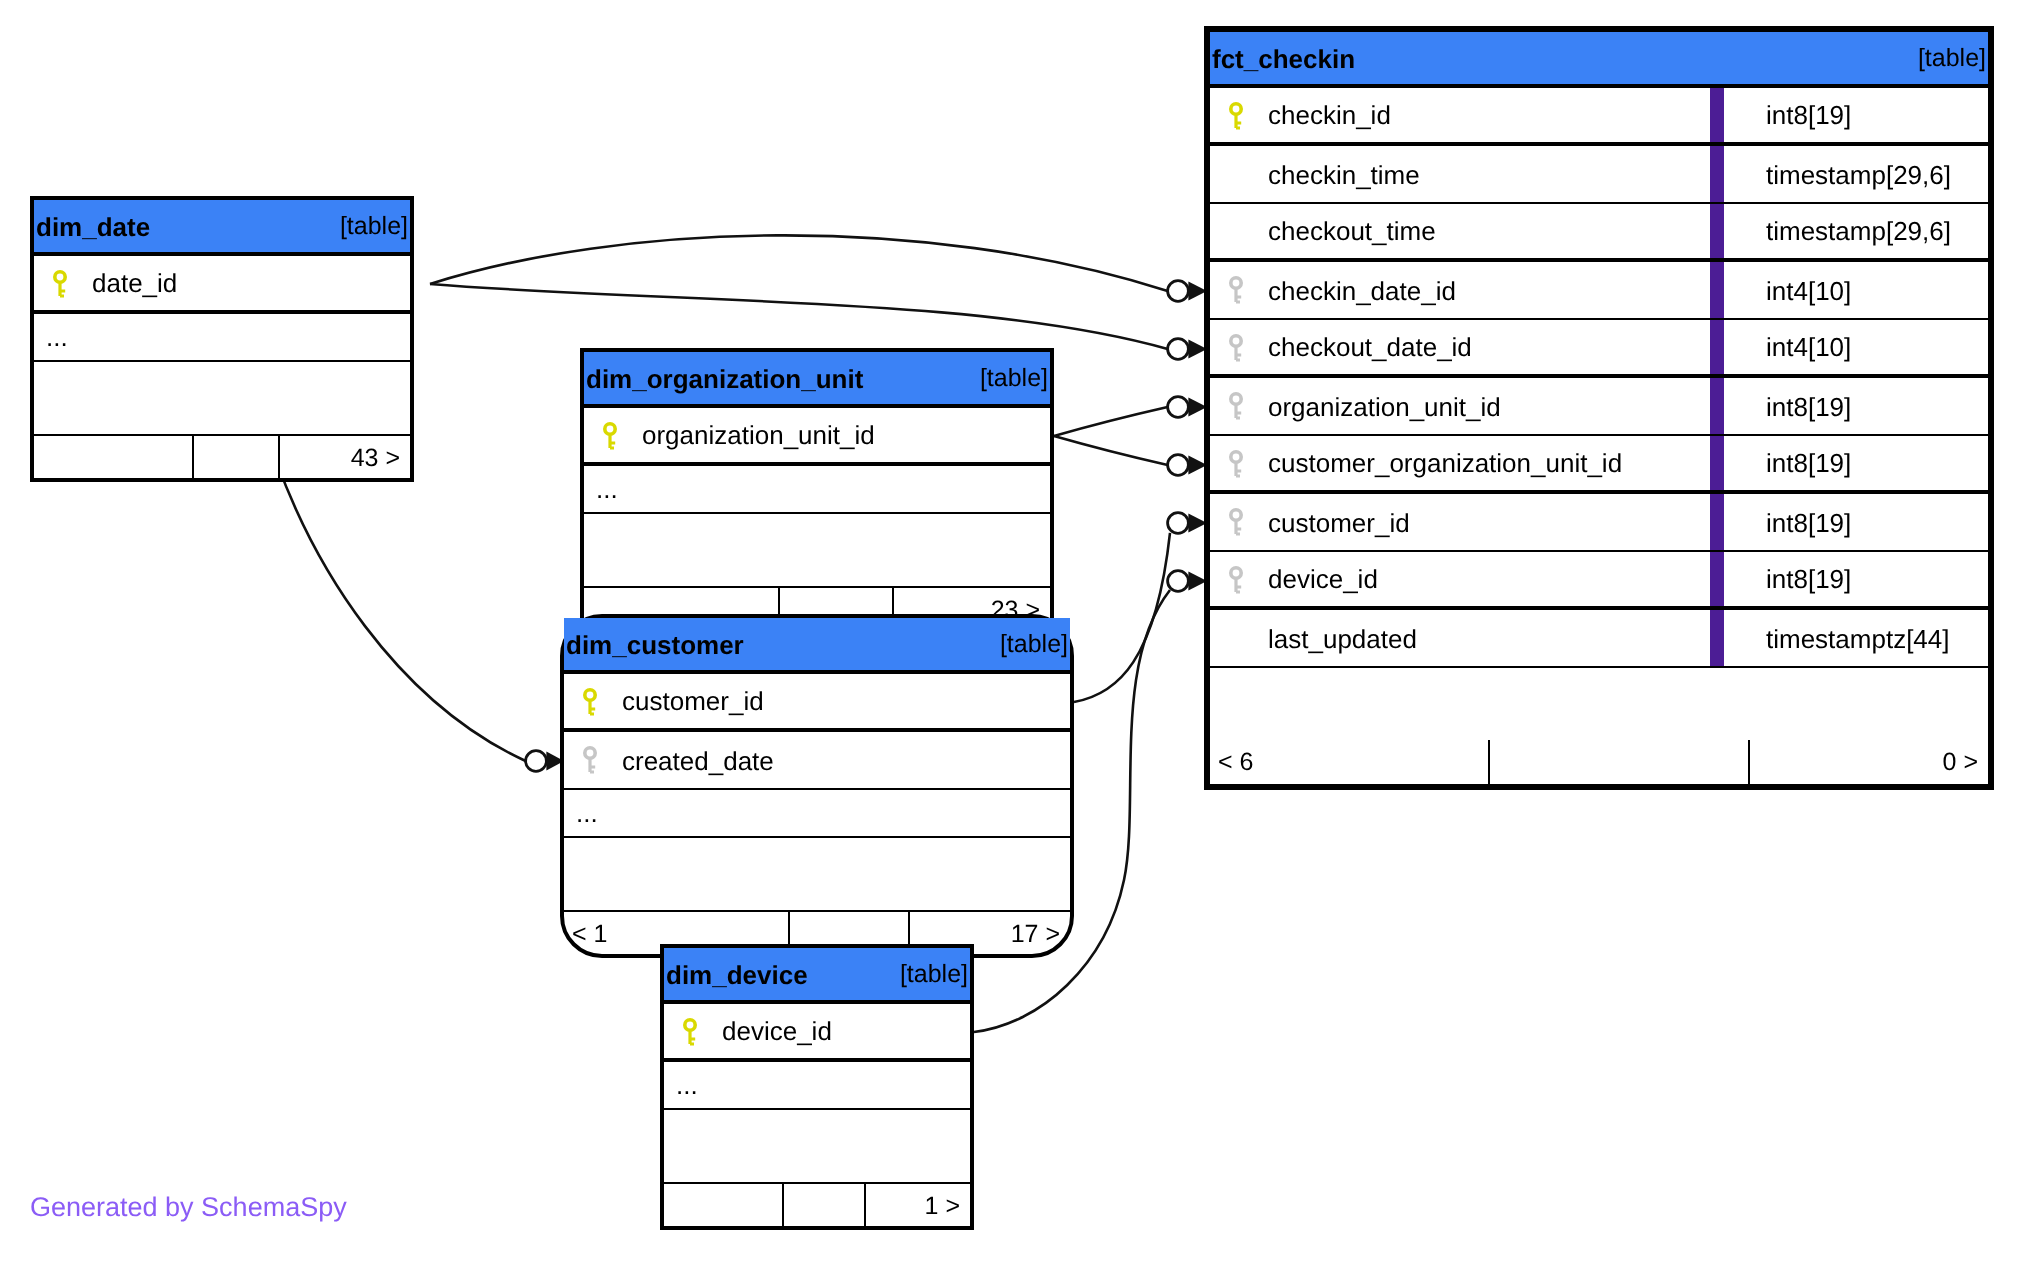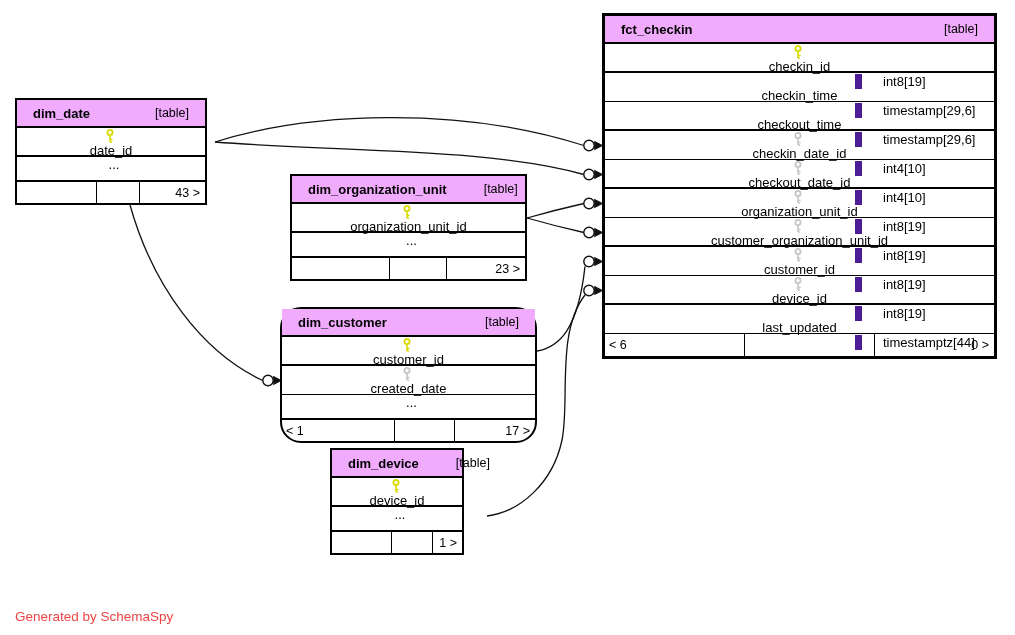--- a/index.html
+++ b/index.html
@@ -16,31 +16,31 @@
   svg.links { position:absolute; left:0; top:0; width:1015px; height:635px; }
   svg.links path.rel { fill:none; stroke:#111; stroke-width:1.3px; }
   svg.links circle.card { fill:#fff; stroke:#111; stroke-width:1.4px; }
   svg.links path.arrow { fill:#111; stroke:none; }
 
   .tbl { position:absolute; background:#fff; border:2px solid #000; }
   #t-fct_checkin { left:602px; top:13px;  width:395px; border-width:3px; }
   #t-dim_date    { left:15px;  top:98px;  width:192px; }
   #t-dim_organization_unit { left:290px; top:174px; width:237px; }
   #t-dim_customer{ left:280px; top:307px; width:257px;border-radius:21px; }
-  #t-dim_device  { left:330px; top:448px; width:134px; }
+  #t-dim_device  { left:330px; top:472px; width:157px; }
 
   .hdr {
-    height:28px; background:#f0abfc; border-bottom:2px solid #000;
+    height:28px; background:#3b82f6; border-bottom:2px solid #000;
     display:flex; align-items:center; justify-content:space-between;
-    padding:0 16px; font-size:13px;
+    padding:0 1px; font-size:13px;
   }
   .ttl { font-weight:bold; }
   .badge { font-weight:normal; font-size:12.5px;margin-left:37px; }
 
-  .row { display:flex; align-items:center; border-bottom:1px solid #000; font-size:13px; background:#fff;flex-direction:column; }
+  .row { display:flex; align-items:center; border-bottom:1px solid #000; font-size:13px; background:#fff; }
   .row.col { height:29px; }
   .row.ellipsis { height:24px; padding-left:6px; }
   .key { width:13px; height:15px; margin:0 9px 0 7px; flex:0 0 auto; display:flex; align-items:center; }
   .key svg { display:block; }
   .key-primary { color:#d9d900; }
   .key-foreign { color:#c6c6c6; }
   .key-none { visibility:hidden; }
   .cname { white-space:nowrap; }
   .ctype {
     margin-left:auto; width:139px; align-self:stretch;
@@ -49,31 +49,31 @@
   }
 
   
   #t-fct_checkin .rows > :nth-child(1),
   #t-fct_checkin .rows > :nth-child(3),
   #t-fct_checkin .rows > :nth-child(5),
   #t-fct_checkin .rows > :nth-child(7),
   #t-fct_checkin .rows > :nth-child(9) { border-bottom-width:2px; }
   .tbl:not(#t-fct_checkin) .rows > :nth-child(1) { border-bottom-width:2px; }
 
-  .foot { display:flex; height:22px; font-size:12.5px; align-items:stretch; }
+  .foot { display:flex; height:22px; font-size:12.5px; align-items:stretch;margin-top:36px; }
   .tbl:not(#t-fct_checkin) .foot { border-top:1px solid #000; }
   .foot-l, .foot-m { border-right:1px solid #000; display:flex; align-items:center; padding-left:4px; }
   .foot-r { flex:1; display:flex; align-items:center; justify-content:flex-end; padding-right:5px; }
   #t-fct_checkin .foot-l { width:140px; } #t-fct_checkin .foot-m { width:130px; }
   #t-dim_date .foot-l { width:80px; }    #t-dim_date .foot-m { width:43px; }
   #t-dim_organization_unit .foot-l { width:98px; } #t-dim_organization_unit .foot-m { width:57px; }
   #t-dim_customer .foot-l { width:113px; } #t-dim_customer .foot-m { width:60px; }
   #t-dim_device .foot-l { width:60px; }  #t-dim_device .foot-m { width:41px; }
 
-  .credit { position:absolute; left:15px; top:609px; font-size:13.5px; color:#ef4444; }
+  .credit { position:absolute; left:15px; top:596px; font-size:13.5px; color:#8b5cf6; }
 </style>
 </head>
 <body>
 
 <div class="canvas">
 
   <svg class="links" viewBox="0 0 1015 635">
     <path class="rel" d="M 215,142 C 310,112 460,106 583.8,145.5"></path>
     <path class="rel" d="M 215,142 C 340,152 490,148 583.8,174.5"></path>
     <path class="rel" d="M 527,218 C 548,212 564,208 583.8,203.5"></path>

